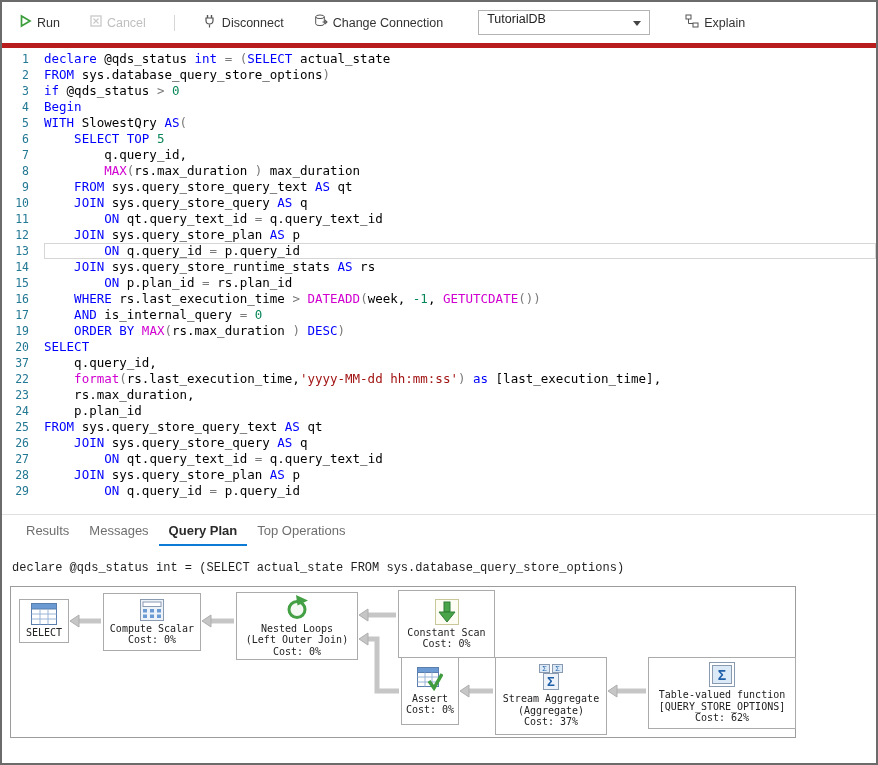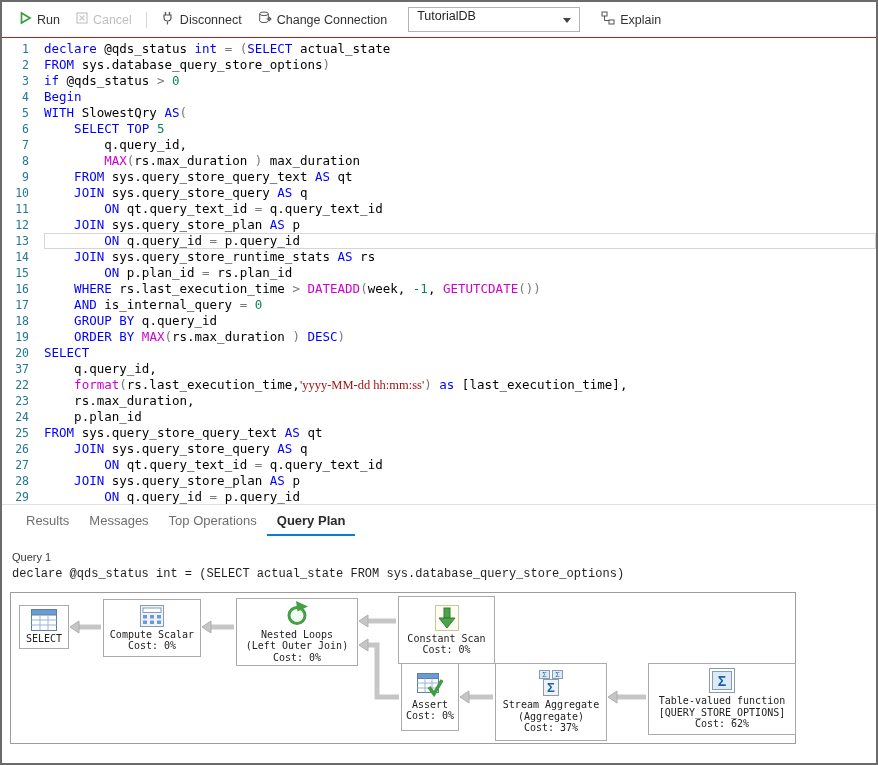--- a/index.html
+++ b/index.html
@@ -4,22 +4,22 @@
 <style>
   * { box-sizing: border-box; margin: 0; padding: 0; }
   body { font-family: "Liberation Sans", sans-serif; background: #e8e8e8; }
   .window {
     width: 878px; height: 765px; background: #fff;
     border: 2px solid #6b6b6b; overflow: hidden;
     display: flex; flex-direction: column;
   }
   
   .toolbar {
-    height: 36px; flex: none; display: flex; align-items: center;
-    padding: 0 10px; gap: 2px; background: #fff; border-bottom: 1px solid #b91c1c;
+    height: 46px; flex: none; display: flex; align-items: center;
+    padding: 0 10px; gap: 16px; background: #fff; border-bottom: 5px solid #b91c1c;
   }
   .tb-btn {
     display: inline-flex; align-items: center; gap: 5px;
     border: none; background: transparent; font-family: inherit;
     font-size: 12.5px; color: #333; padding: 4px 7px; cursor: pointer; white-space: nowrap;
   }
   .tb-btn.disabled { color: #bfbfbf; }
   .tb-divider { width: 1px; height: 16px; background: #d6d6d6; margin: 0 5px; flex: none; }
   .db-select {
     display: inline-flex; align-items: flex-end; width: 172px; height: 25px;
@@ -38,21 +38,21 @@
   }
   .code-line { display: flex; height: 16px; line-height: 16px; white-space: pre; }
   .line-num {
     flex: none; width: 42px; text-align: right; padding-right: 15px;
     color: var(--line-number, #237893); font-size: 11.5px;
   }
   .code-text { flex: 1; font-size: 12.5px; color: #000; }
   .code-line.current .code-text { box-shadow: inset 0 0 0 1px #d6d6d6; }
   .tok-k { color: var(--keyword, #0000ff); }
   .tok-f { color: var(--function, #d100d1); }
-  .tok-s { color: var(--string, #a31515); font-family: Liberation Serif, serif; }
+  .tok-s { color: var(--string, #a31515); }
   .tok-o { color: var(--operator, #7a7a7a); }
   .tok-n { color: var(--number, #098658); }
   .tok-p { color: #000; }
   
   .tabbar {
     height: 32px; flex: none; display: flex; align-items: stretch;
     padding-left: 14px; border-top: 1px solid #e0e0e0; background: #fff;
   }
   .tab {
     padding: 8px 10px 5px; font-size: 13px; color: #6f6f6f;
@@ -142,45 +142,43 @@
         <div class="code-line"><span class="line-num">8</span><span class="code-text"><span class="tok-p">        </span><span class="tok-f">MAX</span><span class="tok-o">(</span><span class="tok-p">rs.max_duration </span><span class="tok-o">)</span><span class="tok-p"> max_duration</span></span></div>
         <div class="code-line"><span class="line-num">9</span><span class="code-text"><span class="tok-p">    </span><span class="tok-k">FROM</span><span class="tok-p"> sys.query_store_query_text </span><span class="tok-k">AS</span><span class="tok-p"> qt</span></span></div>
         <div class="code-line"><span class="line-num">10</span><span class="code-text"><span class="tok-p">    </span><span class="tok-k">JOIN</span><span class="tok-p"> sys.query_store_query </span><span class="tok-k">AS</span><span class="tok-p"> q</span></span></div>
         <div class="code-line"><span class="line-num">11</span><span class="code-text"><span class="tok-p">        </span><span class="tok-k">ON</span><span class="tok-p"> qt.query_text_id </span><span class="tok-o">=</span><span class="tok-p"> q.query_text_id</span></span></div>
         <div class="code-line"><span class="line-num">12</span><span class="code-text"><span class="tok-p">    </span><span class="tok-k">JOIN</span><span class="tok-p"> sys.query_store_plan </span><span class="tok-k">AS</span><span class="tok-p"> p</span></span></div>
         <div class="code-line current"><span class="line-num">13</span><span class="code-text"><span class="tok-p">        </span><span class="tok-k">ON</span><span class="tok-p"> q.query_id </span><span class="tok-o">=</span><span class="tok-p"> p.query_id</span></span></div>
         <div class="code-line"><span class="line-num">14</span><span class="code-text"><span class="tok-p">    </span><span class="tok-k">JOIN</span><span class="tok-p"> sys.query_store_runtime_stats </span><span class="tok-k">AS</span><span class="tok-p"> rs</span></span></div>
         <div class="code-line"><span class="line-num">15</span><span class="code-text"><span class="tok-p">        </span><span class="tok-k">ON</span><span class="tok-p"> p.plan_id </span><span class="tok-o">=</span><span class="tok-p"> rs.plan_id</span></span></div>
         <div class="code-line"><span class="line-num">16</span><span class="code-text"><span class="tok-p">    </span><span class="tok-k">WHERE</span><span class="tok-p"> rs.last_execution_time </span><span class="tok-o">&gt;</span><span class="tok-p"> </span><span class="tok-f">DATEADD</span><span class="tok-o">(</span><span class="tok-p">week, </span><span class="tok-n">-1</span><span class="tok-p">, </span><span class="tok-f">GETUTCDATE</span><span class="tok-o">())</span></span></div>
         <div class="code-line"><span class="line-num">17</span><span class="code-text"><span class="tok-p">    </span><span class="tok-k">AND</span><span class="tok-p"> is_internal_query </span><span class="tok-o">=</span><span class="tok-n"> 0</span></span></div>
-        <div class="code-line"><span class="line-num">18</span><span class="code-text"><span class="tok-p">    </span><span class="tok-k">GROUP BY</span><span class="tok-p"> q.query_id</span></span></div>
         <div class="code-line"><span class="line-num">19</span><span class="code-text"><span class="tok-p">    </span><span class="tok-k">ORDER BY</span><span class="tok-p"> </span><span class="tok-f">MAX</span><span class="tok-o">(</span><span class="tok-p">rs.max_duration </span><span class="tok-o">)</span><span class="tok-p"> </span><span class="tok-k">DESC</span><span class="tok-o">)</span></span></div>
         <div class="code-line"><span class="line-num">20</span><span class="code-text"><span class="tok-k">SELECT</span></span></div>
         <div class="code-line"><span class="line-num">37</span><span class="code-text"><span class="tok-p">    q.query_id,</span></span></div>
         <div class="code-line"><span class="line-num">22</span><span class="code-text"><span class="tok-p">    </span><span class="tok-f">format</span><span class="tok-o">(</span><span class="tok-p">rs.last_execution_time,</span><span class="tok-s">'yyyy-MM-dd hh:mm:ss'</span><span class="tok-o">)</span><span class="tok-p"> </span><span class="tok-k">as</span><span class="tok-p"> [last_execution_time],</span></span></div>
         <div class="code-line"><span class="line-num">23</span><span class="code-text"><span class="tok-p">    rs.max_duration,</span></span></div>
         <div class="code-line"><span class="line-num">24</span><span class="code-text"><span class="tok-p">    p.plan_id</span></span></div>
         <div class="code-line"><span class="line-num">25</span><span class="code-text"><span class="tok-k">FROM</span><span class="tok-p"> sys.query_store_query_text </span><span class="tok-k">AS</span><span class="tok-p"> qt</span></span></div>
         <div class="code-line"><span class="line-num">26</span><span class="code-text"><span class="tok-p">    </span><span class="tok-k">JOIN</span><span class="tok-p"> sys.query_store_query </span><span class="tok-k">AS</span><span class="tok-p"> q</span></span></div>
         <div class="code-line"><span class="line-num">27</span><span class="code-text"><span class="tok-p">        </span><span class="tok-k">ON</span><span class="tok-p"> qt.query_text_id </span><span class="tok-o">=</span><span class="tok-p"> q.query_text_id</span></span></div>
         <div class="code-line"><span class="line-num">28</span><span class="code-text"><span class="tok-p">    </span><span class="tok-k">JOIN</span><span class="tok-p"> sys.query_store_plan </span><span class="tok-k">AS</span><span class="tok-p"> p</span></span></div>
         <div class="code-line"><span class="line-num">29</span><span class="code-text"><span class="tok-p">        </span><span class="tok-k">ON</span><span class="tok-p"> q.query_id </span><span class="tok-o">=</span><span class="tok-p"> p.query_id</span></span></div>
       </div>
   </div>
 
   <div class="tabbar">
       <div class="tab">Results</div>
       <div class="tab">Messages</div>
+      <div class="tab active">Query Plan</div>
       <div class="tab">Top Operations</div>
-      <div class="tab active">Query Plan</div>
     </div>
 
   <div class="results-panel">
     <div class="plan-header">
-      <div class="q-label">Query 1</div>
       <div class="q-text">declare @qds_status int = (SELECT actual_state FROM sys.database_query_store_options)</div>
     </div>
     <div class="plan-canvas">
       <svg class="plan-edges" width="784" height="150" viewBox="0 0 784 150">
           <polyline points="66,34 90,34" fill="none" stroke="#c6c6c6" stroke-width="5"></polyline>
           <polygon points="59,34 68,28 68,40" fill="#c6c6c6" stroke="#aeaeae"></polygon>
           <polyline points="198,34 223,34" fill="none" stroke="#c6c6c6" stroke-width="5"></polyline>
           <polygon points="191,34 200,28 200,40" fill="#c6c6c6" stroke="#aeaeae"></polygon>
           <polyline points="355,28 385,28" fill="none" stroke="#c6c6c6" stroke-width="5"></polyline>
           <polygon points="348,28 357,22 357,34" fill="#c6c6c6" stroke="#aeaeae"></polygon>

